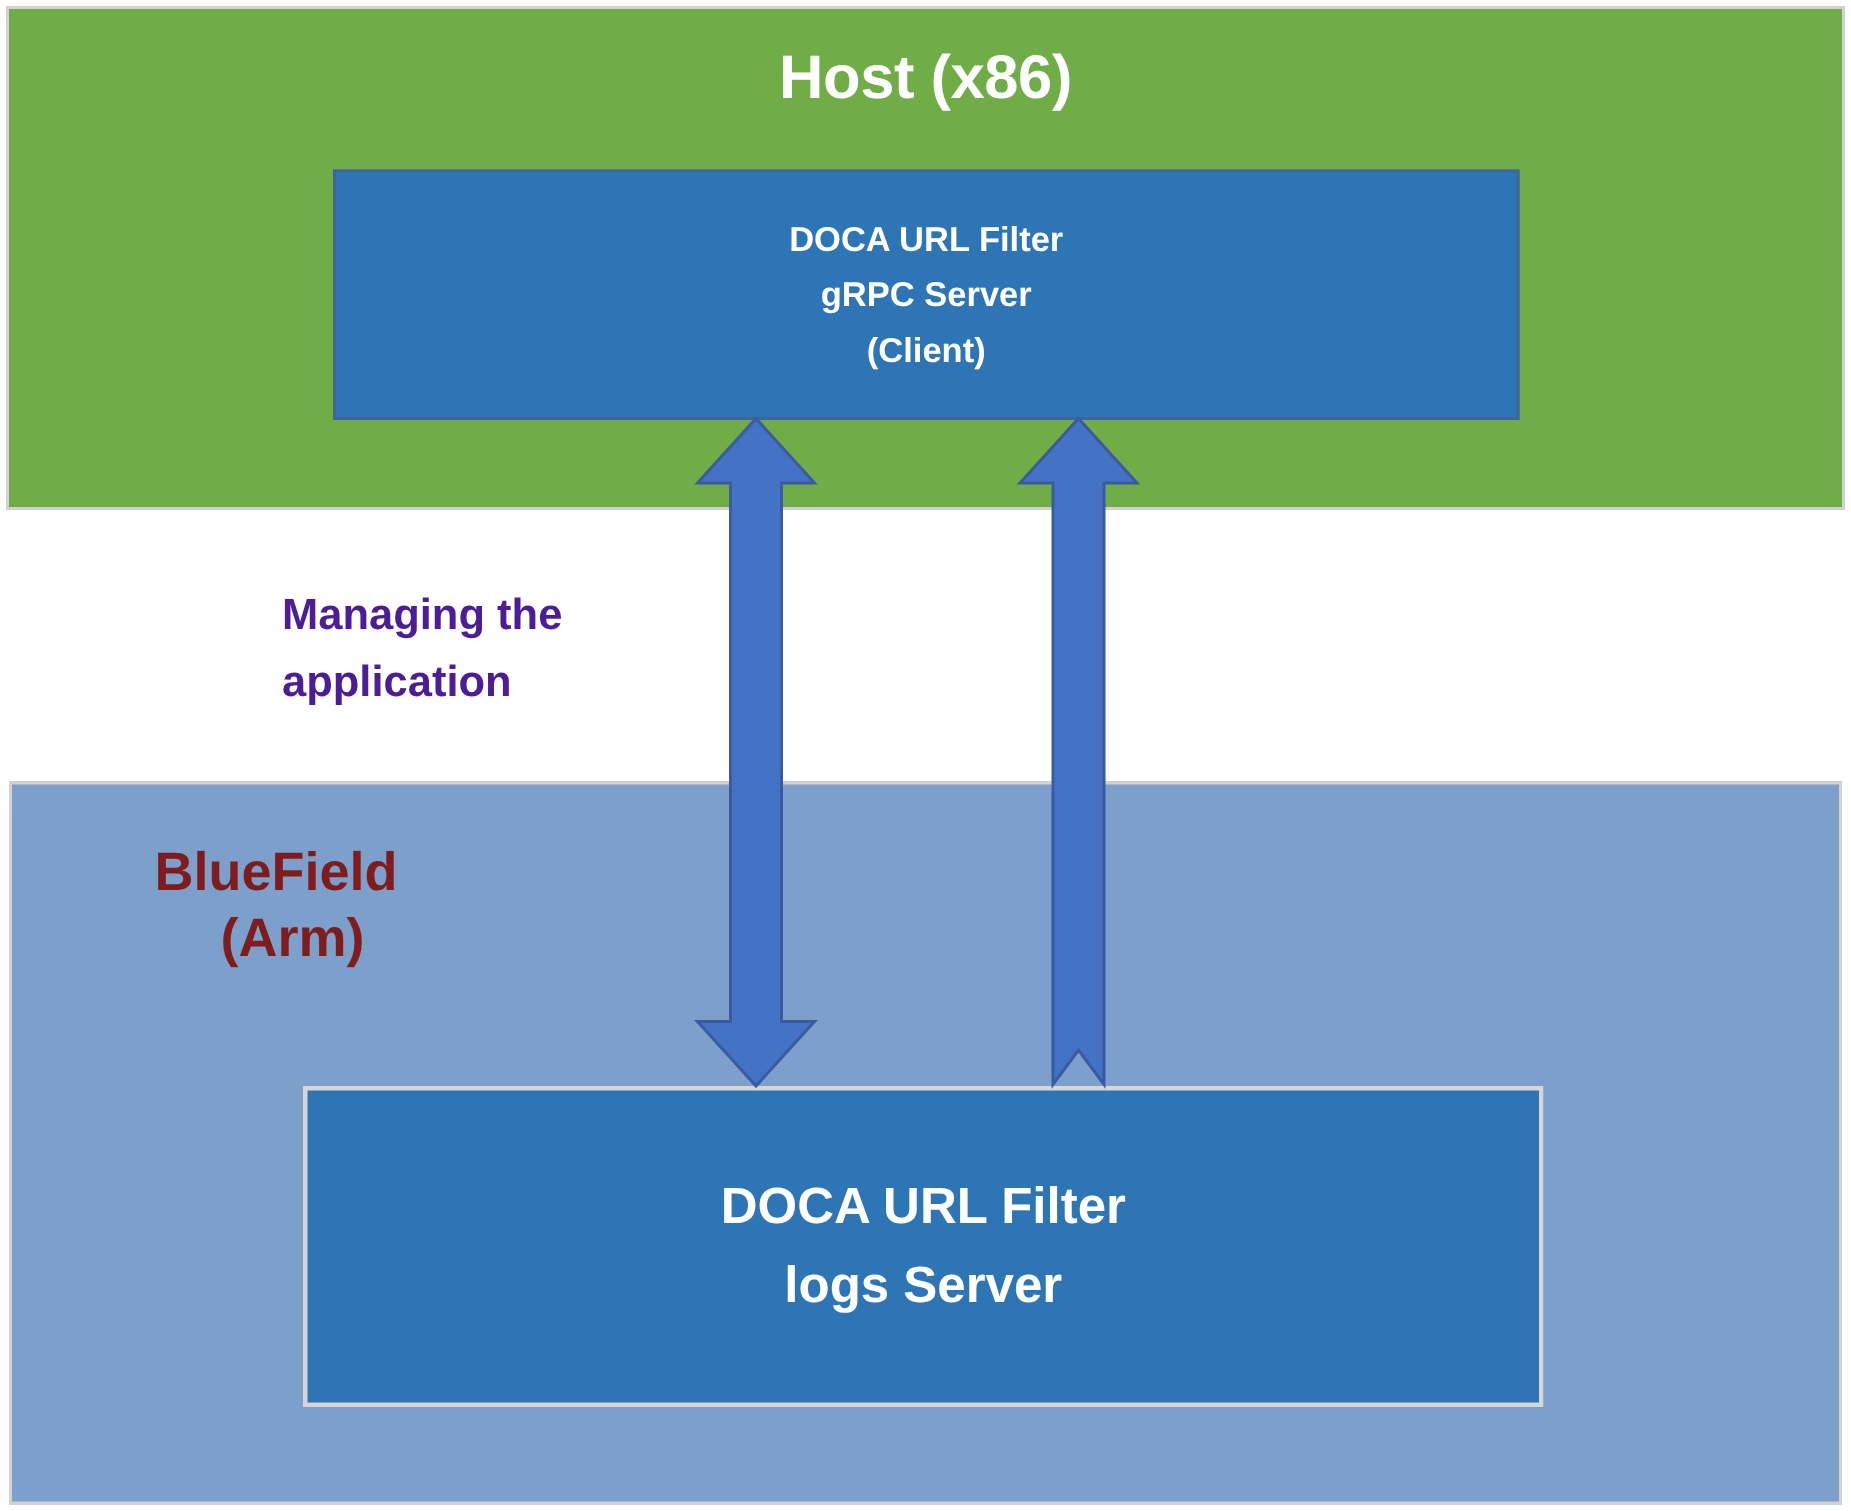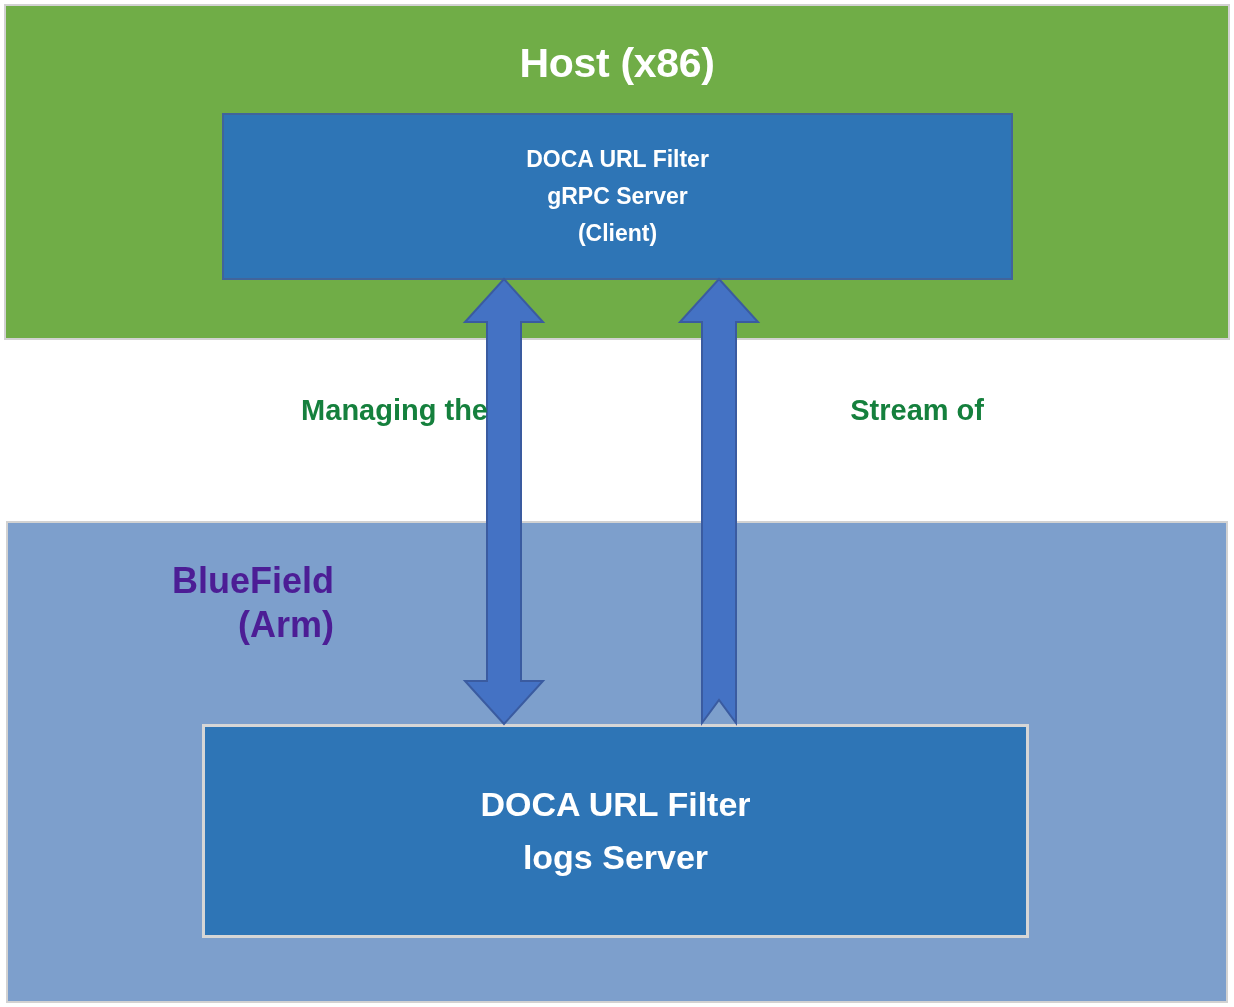--- a/index.html
+++ b/index.html
@@ -34,44 +34,43 @@
     position: absolute;
     left: 0;
     top: 24px;
     width: 100%;
     text-align: center;
     color: #ffffff;
     font-size: 41px;
     font-weight: bold;
     line-height: 1.05;
     letter-spacing: -0.3px;
-    margin-top: 12px;
   }
 
   
   .bluefield-panel {
     position: absolute;
     left: 6px;
     top: 521px;
     width: 1222px;
     height: 482px;
     background: #7D9FCC;
     border: 2px solid #d2d2d2;
     box-sizing: border-box;
   }
   .bluefield-title {
     position: absolute;
     left: 26px;
     top: 36px;
     width: 300px;
-    color: #4c1d95;
+    color: #7f1d1d;
     font-size: 36px;
     font-weight: bold;
     line-height: 1.22;
-    text-align: right;
+    text-align: center;
   }
   .bluefield-title .line2 {
     display: block;
     padding-left: 22px;
   }
 
   
   .client-box {
     position: absolute;
     left: 222px;
@@ -122,25 +121,25 @@
     left: 0;
     top: 0;
     width: 1234px;
     height: 1007px;
     pointer-events: none;
   }
 
   
   .arrow-label {
     position: absolute;
-    color: #15803d;
+    color: #4c1d95;
     font-size: 29px;
     font-weight: bold;
     line-height: 1.55;
-    text-align: right;
+    text-align: left;
   }
   .label-managing {
     left: 188px;
     top: 388px;
     width: 300px;
   }
   .label-logs {
     left: 740px;
     top: 388px;
     width: 244px;
@@ -191,19 +190,19 @@
               736,322
               736,723
               719,700
               702,723
               702,322
               680,322"></polygon>
   </svg>
 
   <div class="arrow-label label-managing">
     <div>Managing the</div>
+    <div>application</div>
   </div>
 
   <div class="arrow-label label-logs">
-    <div>Stream of</div>
   </div>
 
 </div>
 
 </body></html>

